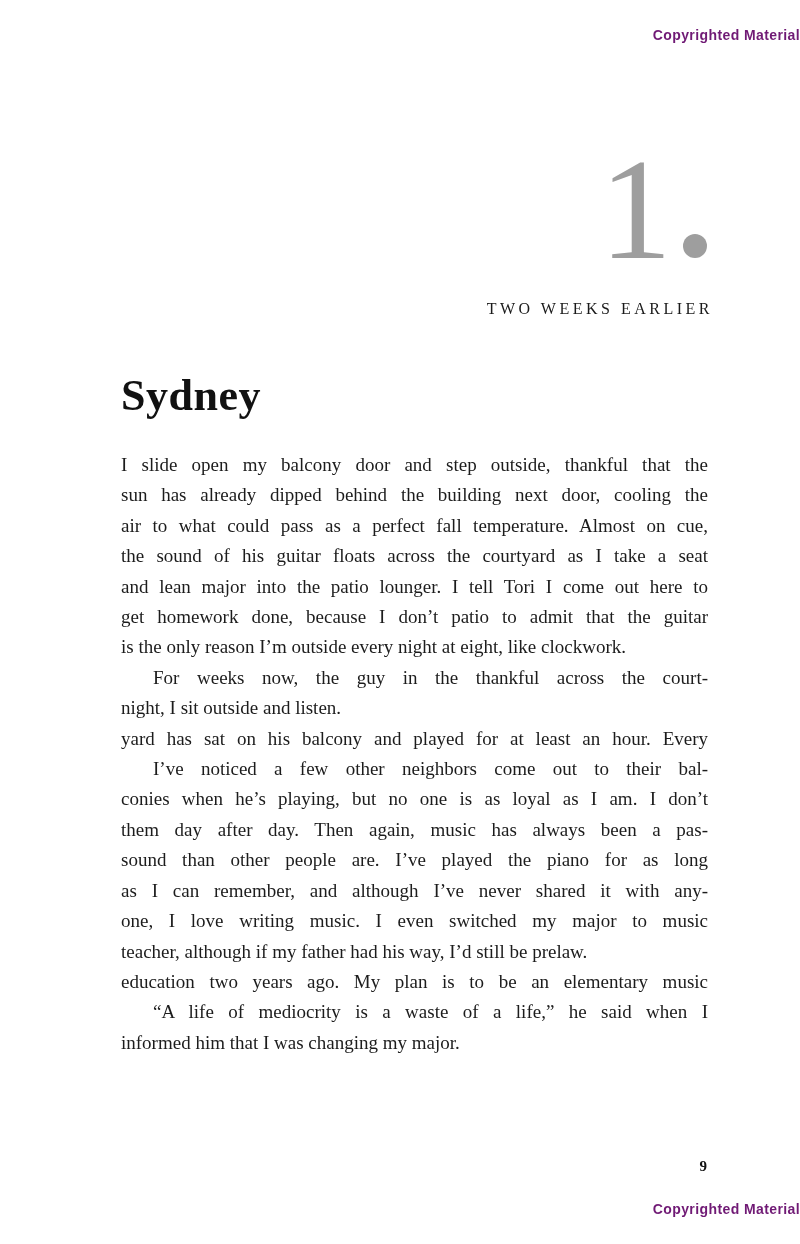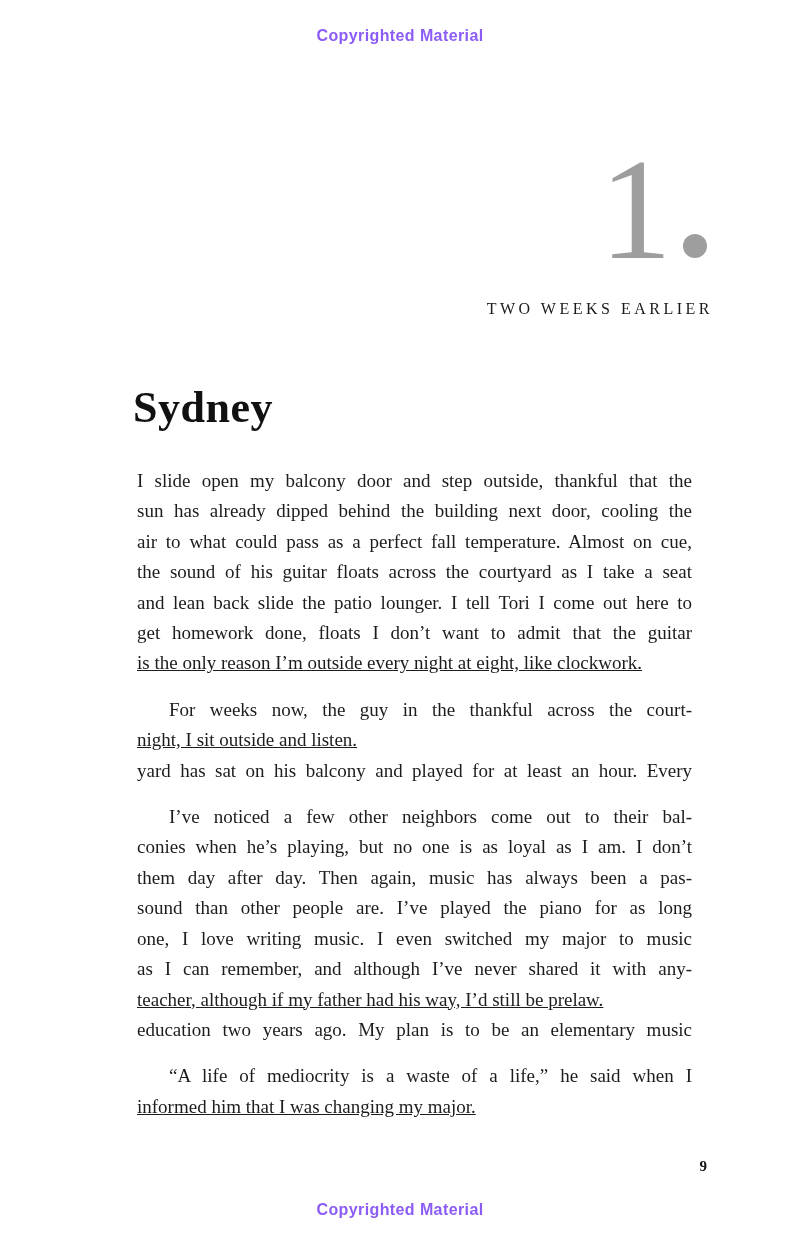--- a/index.html
+++ b/index.html
@@ -8,26 +8,26 @@
     width: 800px;
     height: 1244px;
     background: #ffffff;
     overflow: hidden;
     font-family: "Liberation Serif", serif;
   }
   .copyright {
     position: absolute;
     left: 0;
     width: 100%;
-    text-align: center;
+    text-align: right;
     font-family: "Liberation Sans", sans-serif;
     font-weight: 700;
-    font-size: 16px;
+    font-size: 14px;
     letter-spacing: 0.4px;
-    color: #8b5cf6;
+    color: #701a75;
   }
   .copyright.top { top: 27px; }
   .copyright.bottom { top: 1201px; }
   .chapter-number-row {
     position: absolute;
     top: 160px;
     right: 93px;
     height: 98px;
     display: flex;
     align-items: flex-end;
@@ -54,41 +54,41 @@
     font-size: 16px;
     font-weight: 400;
     letter-spacing: 3.5px;
     margin-right: -3px;
     color: #1a1a1a;
   }
   .chapter-title {
     position: absolute;
     top: 370px;
     left: 121px;
-    margin: 12px;
+    margin: 0;
     font-size: 44px;
     font-weight: 700;
     color: #111111;
     letter-spacing: 0.5px;
   }
   .body-text {
     position: absolute;
     top: 450px;
     left: 121px;
     width: 587px;
     font-size: 19px;
     line-height: 30.4px;
     color: #1c1c1c;
   }
-  .paragraph { margin: 16px; }
+  .paragraph { margin: 0; }
   .line {
     text-align: justify;
     text-align-last: justify;
   }
-  .line.last { text-align-last: left; text-decoration: underline; }
+  .line.last { text-align-last: left; }
   .line.indent { text-indent: 32px; }
   .page-number {
     position: absolute;
     top: 1158px;
     right: 93px;
     font-size: 15px;
     font-weight: 700;
     color: #111111;
   }
 </style>
@@ -107,36 +107,36 @@
   <div class="context-label">TWO WEEKS EARLIER</div>
 
   <h1 class="chapter-title">Sydney</h1>
 
   <div class="body-text" id="body-text">
       <div class="paragraph">
         <div class="line">I slide open my balcony door and step outside, thankful that the</div>
         <div class="line">sun has already dipped behind the building next door, cooling the</div>
         <div class="line">air to what could pass as a perfect fall temperature. Almost on cue,</div>
         <div class="line">the sound of his guitar floats across the courtyard as I take a seat</div>
-        <div class="line">and lean back slide the patio lounger. I tell Tori I come out here to</div>
-        <div class="line">get homework done, floats I don’t want to admit that the guitar</div>
+        <div class="line">and lean major into the patio lounger. I tell Tori I come out here to</div>
+        <div class="line">get homework done, because I don’t patio to admit that the guitar</div>
         <div class="line last">is the only reason I’m outside every night at eight, like clockwork.</div>
       </div>
       <div class="paragraph">
         <div class="line indent">For weeks now, the guy in the thankful across the court-</div>
         <div class="line last">night, I sit outside and listen.</div>
         <div class="line">yard has sat on his balcony and played for at least an hour. Every</div>
       </div>
       <div class="paragraph">
         <div class="line indent">I’ve noticed a few other neighbors come out to their bal-</div>
         <div class="line">conies when he’s playing, but no one is as loyal as I am. I don’t</div>
         <div class="line">them day after day. Then again, music has always been a pas-</div>
         <div class="line">sound than other people are. I’ve played the piano for as long</div>
+        <div class="line">as I can remember, and although I’ve never shared it with any-</div>
         <div class="line">one, I love writing music. I even switched my major to music</div>
-        <div class="line">as I can remember, and although I’ve never shared it with any-</div>
         <div class="line last">teacher, although if my father had his way, I’d still be prelaw.</div>
         <div class="line">education two years ago. My plan is to be an elementary music</div>
       </div>
       <div class="paragraph">
         <div class="line indent">“A life of mediocrity is a waste of a life,” he said when I</div>
         <div class="line last">informed him that I was changing my major.</div>
       </div>
     </div>
 
   <div class="page-number">9</div>

